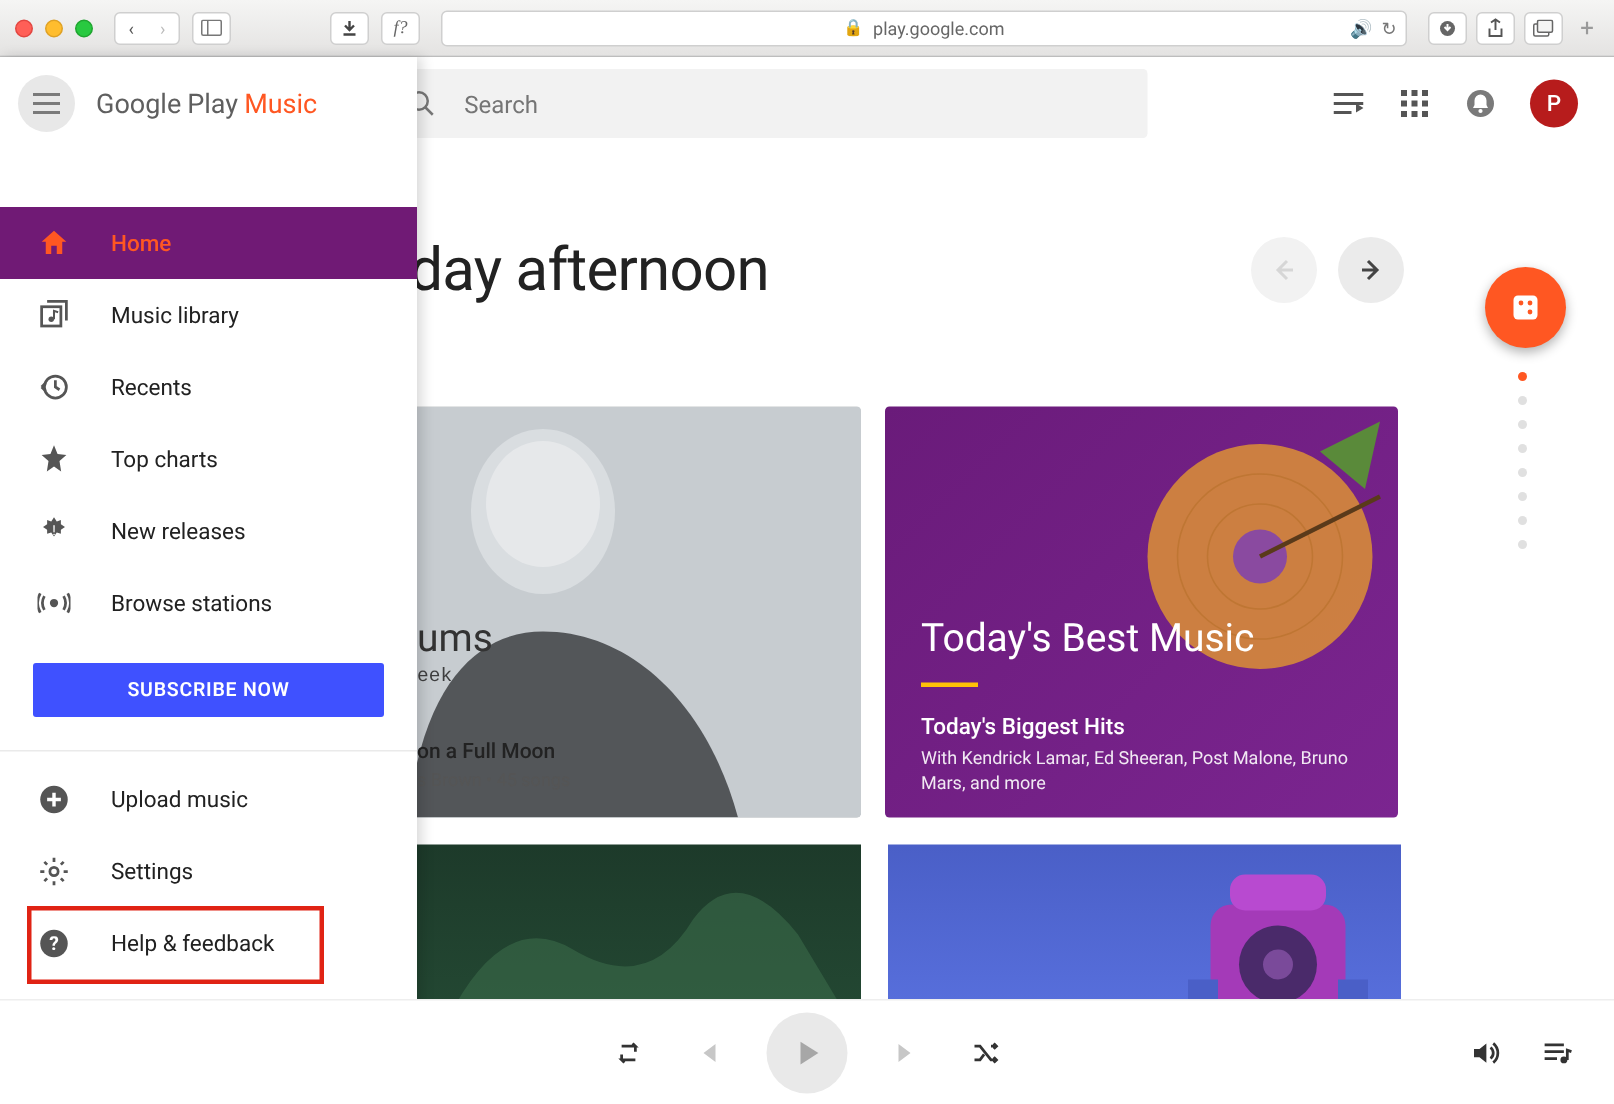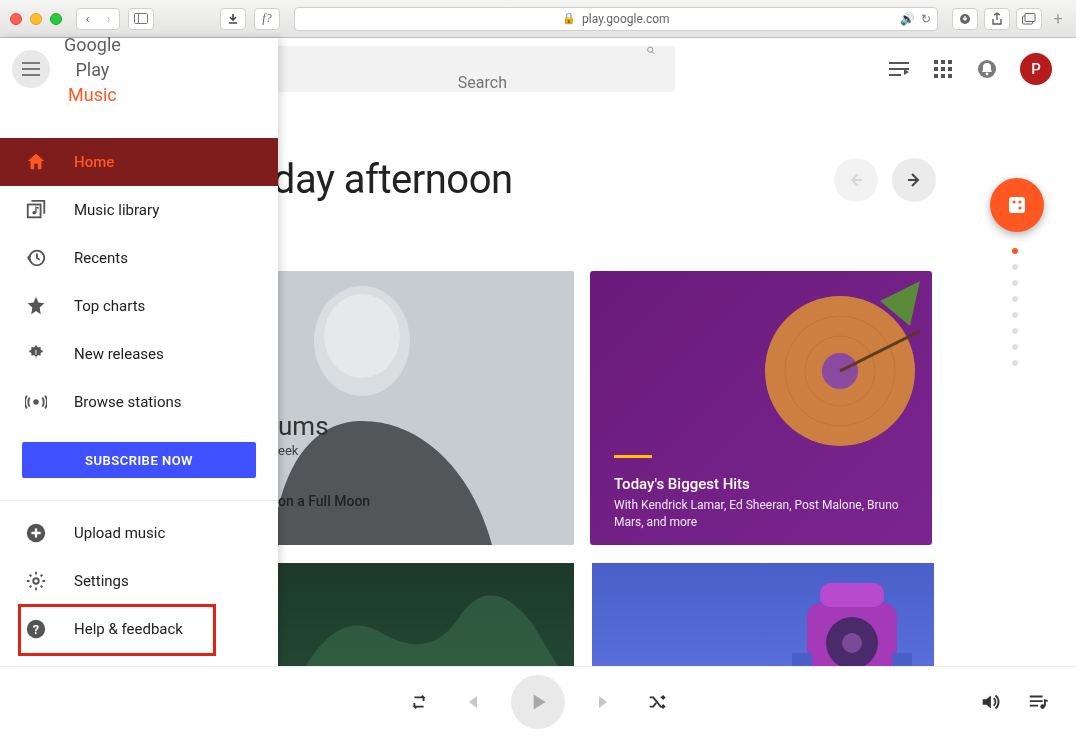--- a/index.html
+++ b/index.html
@@ -21,34 +21,34 @@
 .chrome-right { display: flex; gap: 6px; }
 .tab-plus { width: 16px; color: #9a9a9a; font-size: 16px; text-align: center; }
 
 
 .app { position: relative; height: 698px; }
 
 
 .appbar { position: absolute; top: 0; left: 0; right: 0; height: 62px; display: flex; align-items: center; background: #fff; z-index: 5; }
 .appbar .burger-wrap { width: 62px; display: flex; align-items: center; justify-content: center; }
 .burger { width: 38px; height: 38px; border-radius: 50%; background: #e8e8e8; display: flex; align-items: center; justify-content: center; color: #7a7a7a; }
-.logo { display: flex; align-items: center; gap: 4px; font-size: 18px; color: #5f5f5f; padding-left: 2px; flex-direction: column; }
+.logo { display: flex; align-items: center; gap: 4px; font-size: 18px; color: #5f5f5f; padding-left: 2px; }
 .logo .music { color: #ff5722; }
-.searchbox { margin-left: 46px; width: 508px; height: 46px; background: #f2f2f2; border-radius: 3px; display: flex; align-items: flex-end; padding: 0 14px; gap: 18px; color: #777; flex-direction: column; }
+.searchbox { margin-left: 46px; width: 508px; height: 46px; background: #f2f2f2; border-radius: 3px; display: flex; align-items: center; padding: 0 14px; gap: 18px; color: #777; }
 .searchbox input { border: none; background: transparent; outline: none; font-size: 16px; color: #555; flex: 1; }
 .appbar-right { margin-left: auto; display: flex; align-items: center; gap: 22px; padding-right: 24px; }
 .appbar-right .ic { width: 22px; height: 22px; color: #555; display: flex; align-items: center; justify-content: center; }
 .avatar { width: 32px; height: 32px; border-radius: 50%; background: #b71c1c; color: #fff; font-weight: 500; font-size: 15px; display: flex; align-items: center; justify-content: center; }
 
 
 .sidebar { position: absolute; top: 0; left: 0; width: 278px; height: 698px; background: #fff; box-shadow: 3px 0 8px rgba(0,0,0,0.15); z-index: 10; display: flex; flex-direction: column; }
 .sidebar-head { height: 62px; display: flex; align-items: center; padding-left: 12px; }
 .side-list { padding-top: 38px; }
 .side-item { height: 48px; display: flex; align-items: center; gap: 26px; padding-left: 24px; font-size: 15px; color: #212121; cursor: pointer; }
-.side-item.active { background: #7f1d1d; color: #ff5722; font-weight: 500; }
+.side-item.active { background: #701a75; color: #ff5722; font-weight: 500; }
 .side-item.active .sic { color: #ff5722; }
 .side-item .sic { width: 24px; color: #555; display: flex; align-items: center; justify-content: center; }
 .side-item .ext { margin-left: 6px; color: #888; }
 .subscribe { margin: 16px 22px 0; height: 36px; background: #3f51ff; color: #fff; font-size: 13px; font-weight: 600; letter-spacing: .5px; border-radius: 2px; display: flex; align-items: center; justify-content: center; }
 .side-sep { height: 1px; background: #eaeaea; margin: 22px 0 8px; }
 .side-bottom .side-item { height: 48px; }
 .highlight-box { position: absolute; border: 3px solid #e02314; pointer-events: none; z-index: 20; }
 
 
 .content { position: absolute; top: 62px; left: 0; right: 0; bottom: 70px; padding-left: 232px; padding-top: 56px; }
@@ -61,21 +61,21 @@
 .fab { position: absolute; top: 140px; right: 32px; width: 54px; height: 54px; border-radius: 50%; background: #ff5722; box-shadow: 0 3px 8px rgba(0,0,0,.3); display: flex; align-items: center; justify-content: center; color: #fff; z-index: 3; }
 .dots-col { position: absolute; right: 58px; top: 210px; display: flex; flex-direction: column; gap: 10px; z-index: 3; }
 .dots-col span { width: 6px; height: 6px; border-radius: 50%; background: #e0e0e0; }
 .dots-col span.on { background: #ff5722; }
 
 .cards { margin-top: 68px; display: flex; gap: 16px; }
 .card { width: 342px; height: 274px; border-radius: 3px; overflow: hidden; position: relative; color: #fff; }
 .card1 { background: linear-gradient(#cfd2d4, #aeb3b7); }
 .card1 .silhouette { position: absolute; left: 0; top: 0; width: 100%; height: 100%; }
 .card .lbl-big { position: absolute; left: 24px; top: 140px; font-size: 26px; font-weight: 400; }
-.card .lbl-sub { position: absolute; left: 24px; top: 172px; font-size: 13px; opacity: .92; }
+.card .lbl-sub { position: absolute; left: 24px; top: 172px; font-size: 13px; opacity: .92; font-family: Liberation Mono, monospace; }
 .card .bar { position: absolute; left: 24px; top: 184px; width: 38px; height: 3px; background: #ffc107; }
 .card .lbl-lg2 { position: absolute; left: 24px; top: 204px; font-size: 15px; font-weight: 500; }
 .card .lbl-sm { position: absolute; left: 24px; top: 226px; right: 20px; font-size: 12px; line-height: 1.4; opacity: .9; }
 .card1 .lbl-big, .card1 .lbl-sub, .card1 .lbl-lg2, .card1 .lbl-sm { color: #333; }
 .card2 { background: linear-gradient(135deg, #6a1b7a, #7b2590); }
 .card2 svg { position: absolute; inset: 0; }
 .row2 { margin-top: 18px; display: flex; gap: 18px; }
 .card3 { width: 342px; height: 130px; background: linear-gradient(#1d3a2a, #244a34); position: relative; }
 .card4 { width: 342px; height: 130px; background: linear-gradient(#4a5fc7, #5a72e0); position: relative; }
 .card4 svg { position: absolute; inset: 0; }
@@ -232,20 +232,21 @@
       </div>
       <div class="card card2">
         <svg viewBox="0 0 342 274" preserveAspectRatio="none">
           <circle cx="250" cy="100" r="75" fill="#d68a3a" opacity=".9"></circle>
           <circle cx="250" cy="100" r="55" fill="none" stroke="#b56f2a" stroke-width="1" opacity=".6"></circle>
           <circle cx="250" cy="100" r="35" fill="none" stroke="#b56f2a" stroke-width="1" opacity=".6"></circle>
           <circle cx="250" cy="100" r="18" fill="#8a4aa0"></circle>
           <path d="M290 30 l40 -20 l-10 45 z" fill="#5a8a3a"></path>
           <line x1="250" y1="100" x2="330" y2="60" stroke="#5a3a1a" stroke-width="3"></line>
         </svg>
+        <div class="lbl-big">Today's Best Music</div>
         <div class="bar"></div>
         <div class="lbl-lg2">Today's Biggest Hits</div>
         <div class="lbl-sm">With Kendrick Lamar, Ed Sheeran, Post Malone, Bruno Mars, and more</div>
       </div>
     </div>
 
     <div class="row2">
       <div class="card3">
         <svg viewBox="0 0 342 130" preserveAspectRatio="none" style="position:absolute;inset:0">
           <path d="M60 130 Q100 40 150 70 Q200 100 230 50 Q260 10 300 60 L342 130 Z" fill="#3a6b4a" opacity=".6"></path>

